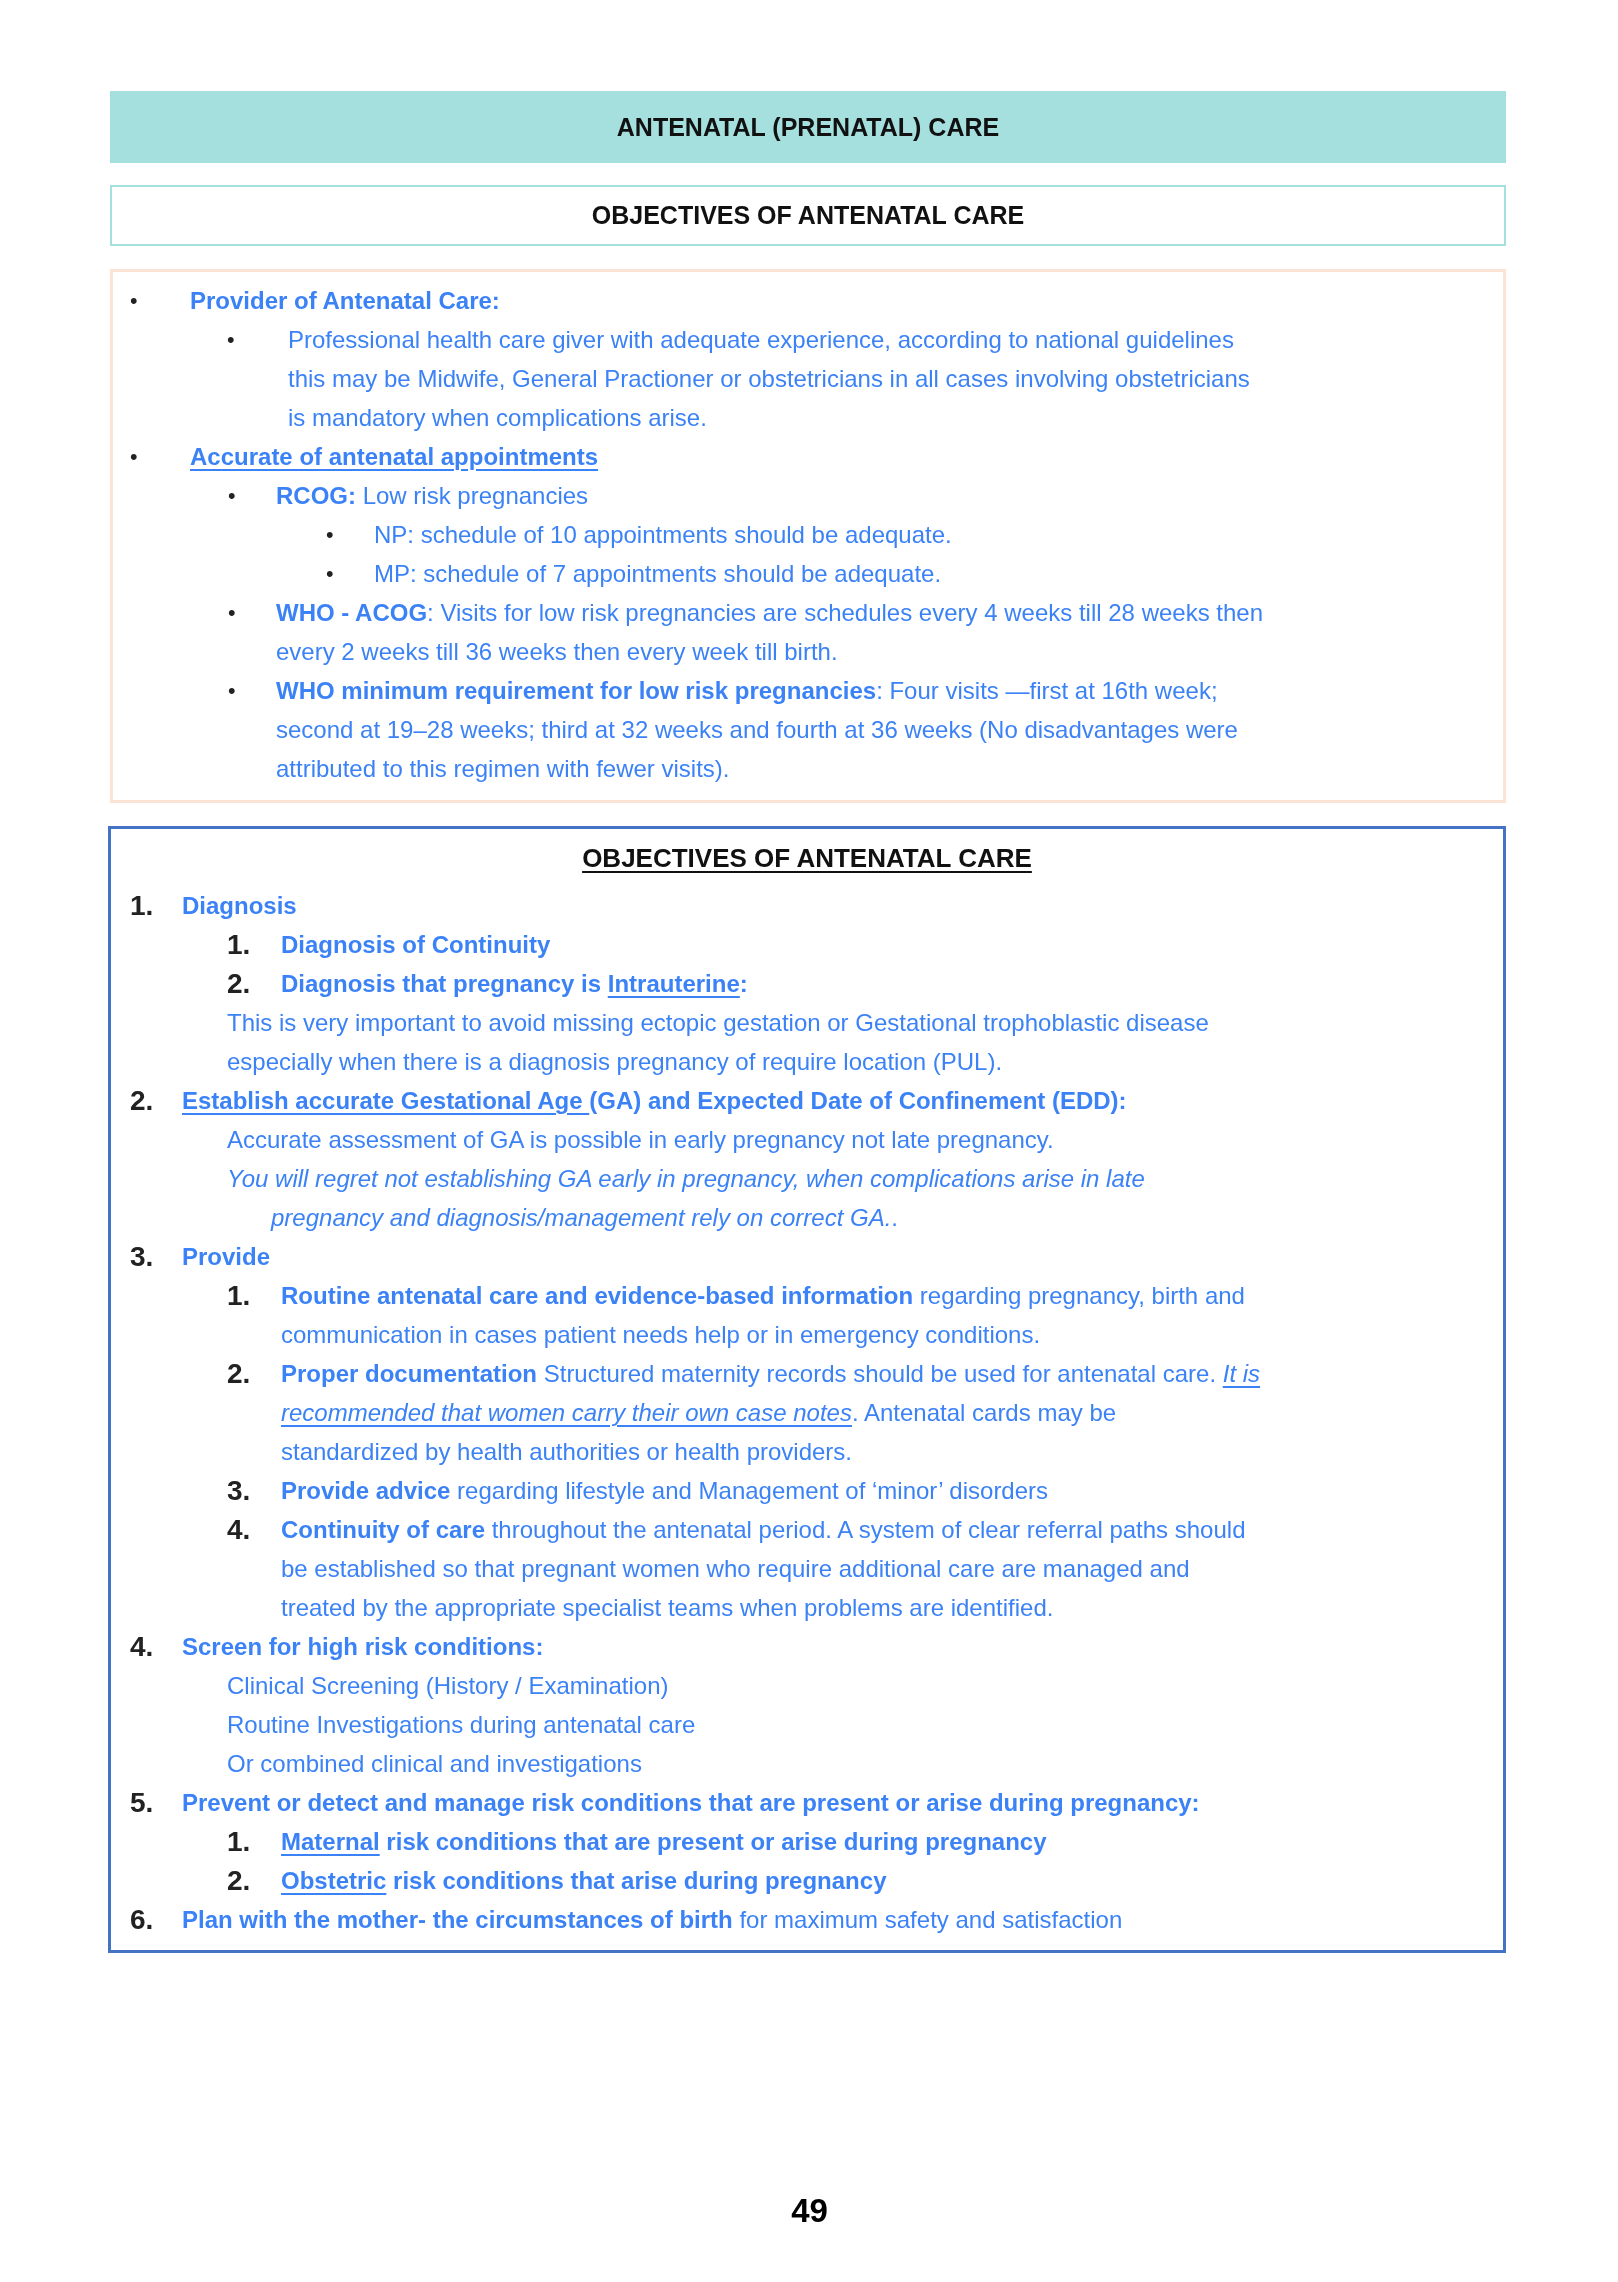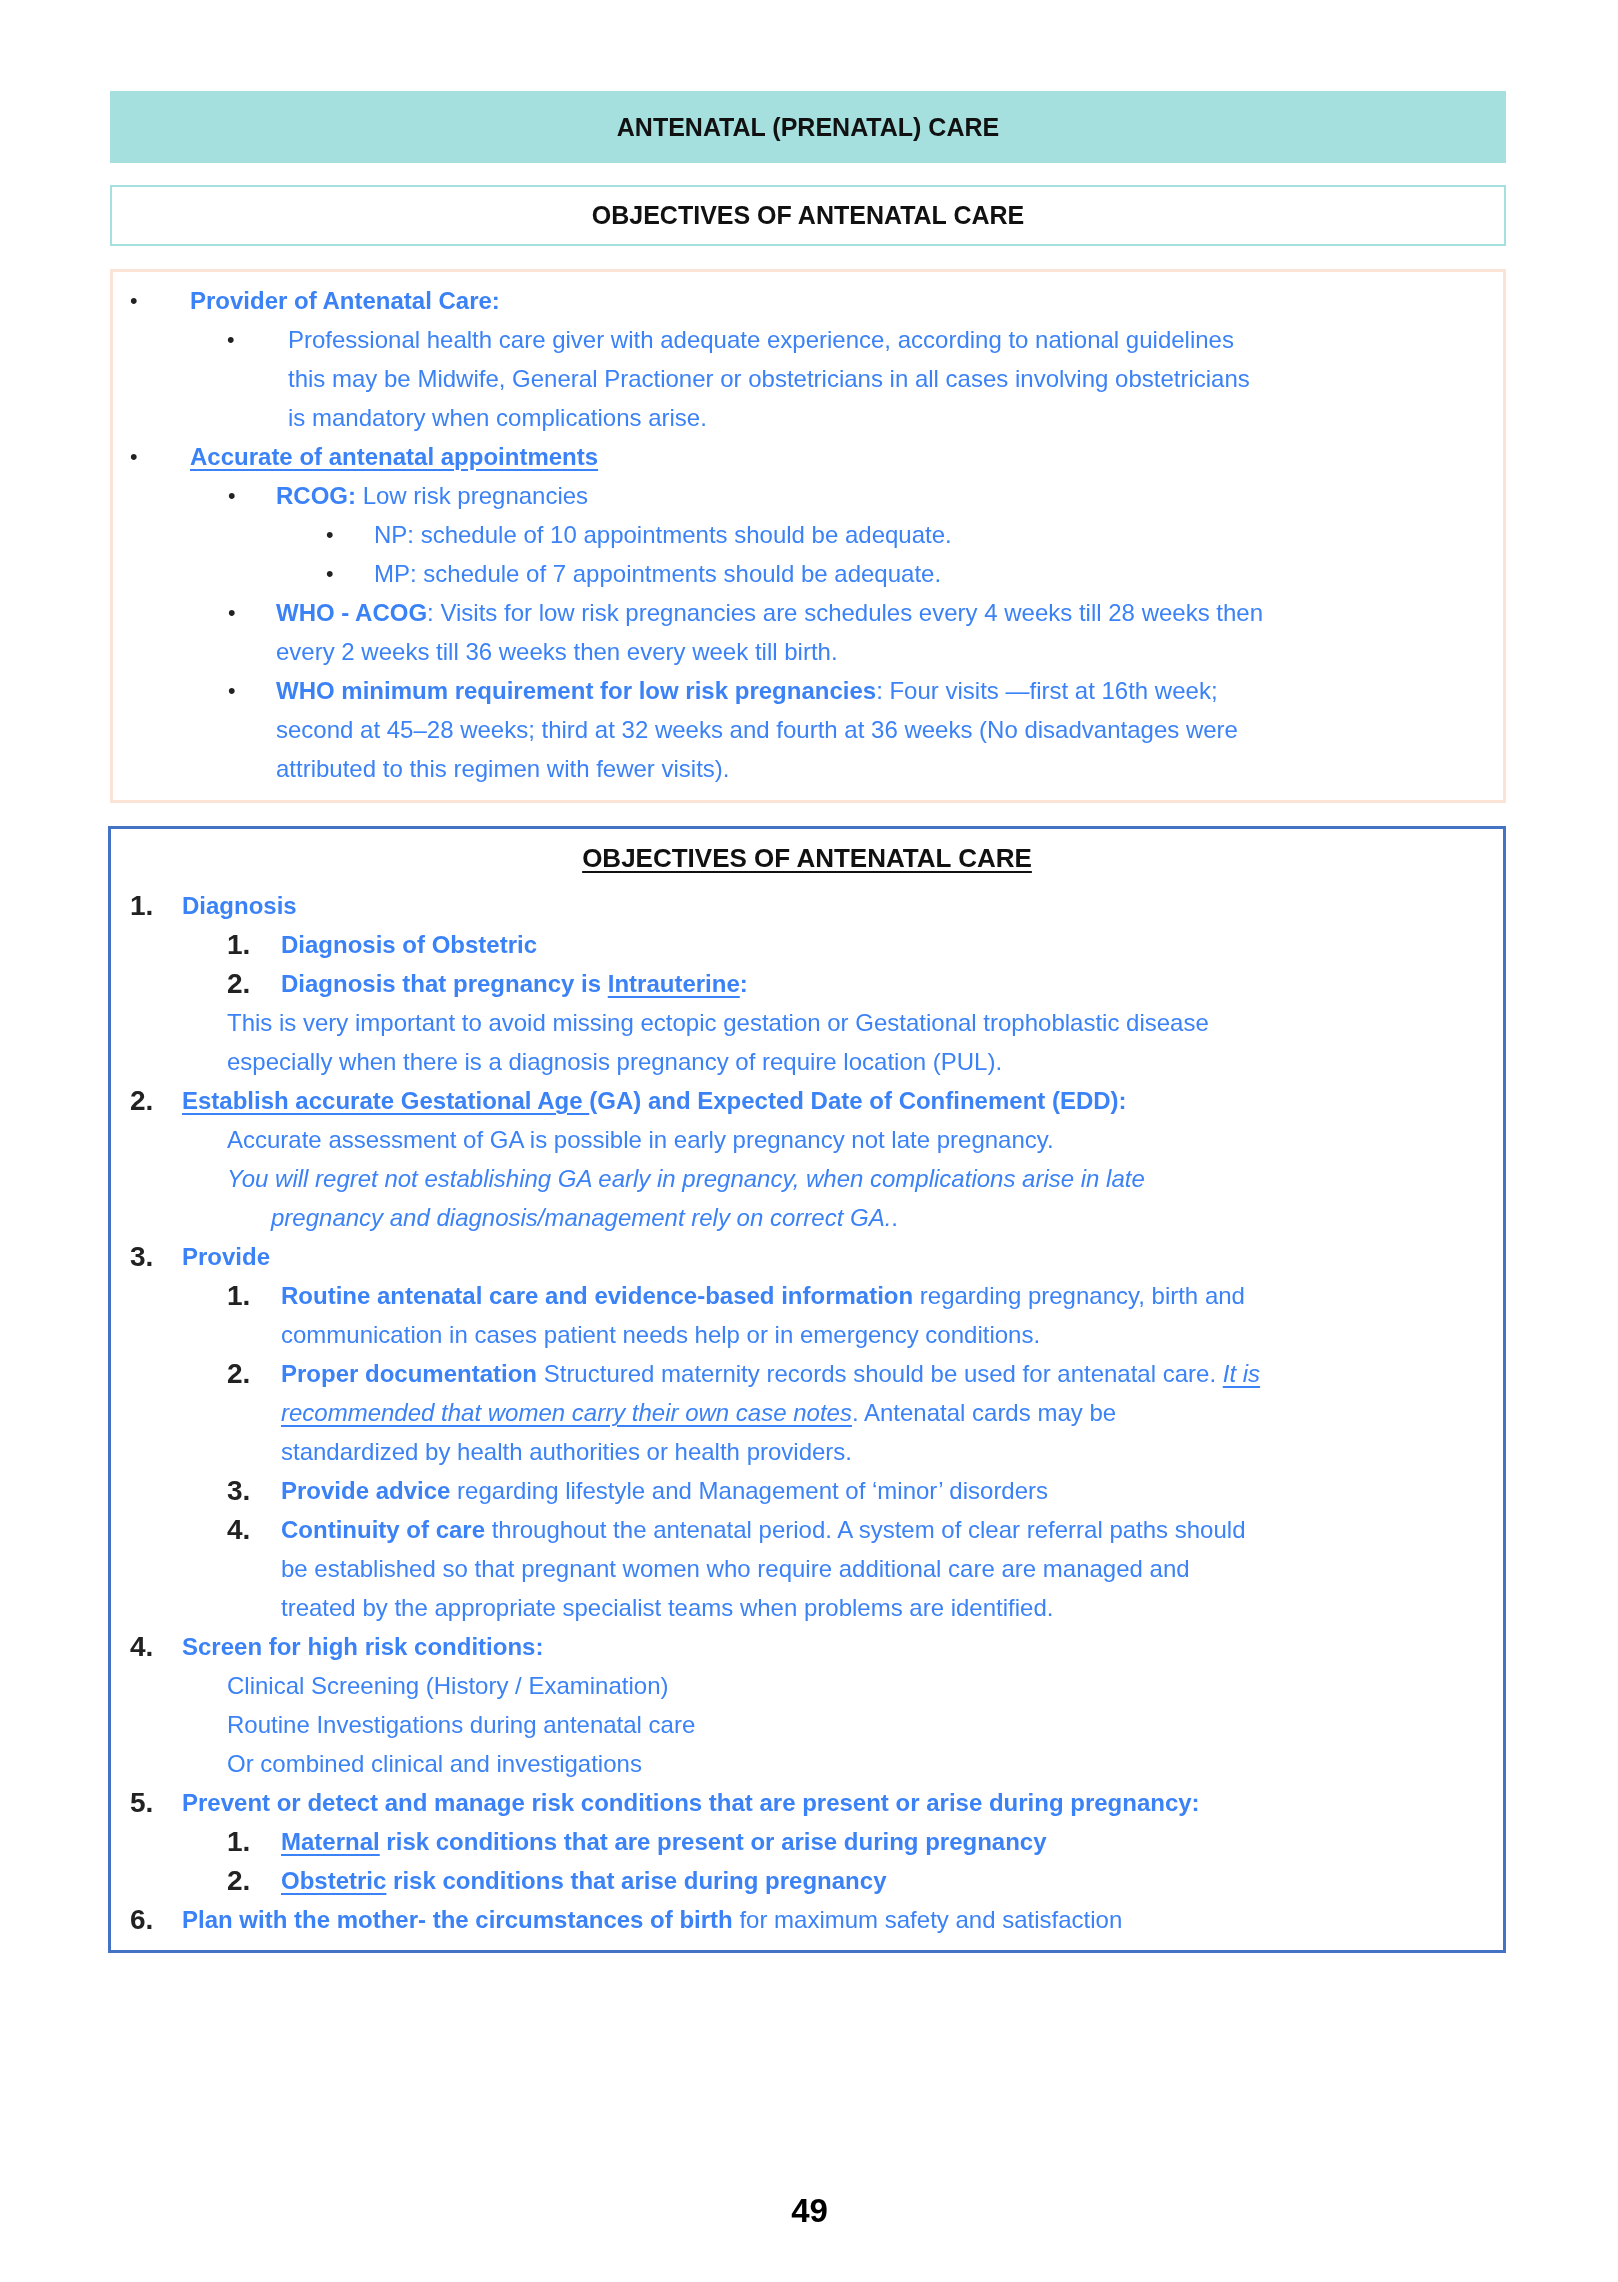--- a/index.html
+++ b/index.html
@@ -137,31 +137,31 @@
 
 <span class="bullet" style="left:326px; top:555px;">•</span>
 <div class="line" style="left:374px; top:554px;">MP: schedule of 7 appointments should be adequate.</div>
 
 <span class="bullet" style="left:228px; top:594px;">•</span>
 <div class="line" style="left:276px; top:593px;"><span class="b">WHO - ACOG</span><span>: Visits for low risk pregnancies are schedules every 4 weeks till 28 weeks then</span></div>
 <div class="line" style="left:276px; top:632px;">every 2 weeks till 36 weeks then every week till birth.</div>
 
 <span class="bullet" style="left:228px; top:672px;">•</span>
 <div class="line" style="left:276px; top:671px;"><span class="b">WHO minimum requirement for low risk pregnancies</span><span>: Four visits —first at 16th week;</span></div>
-<div class="line" style="left:276px; top:710px;">second at 45–28 weeks; third at 32 weeks and fourth at 36 weeks (No disadvantages were</div>
+<div class="line" style="left:276px; top:710px;">second at 19–28 weeks; third at 32 weeks and fourth at 36 weeks (No disadvantages were</div>
 <div class="line" style="left:276px; top:749px;">attributed to this regimen with fewer visits).</div>
 
 <div class="box blue-box">
   <div class="heading-center" style="top:9.8px;">OBJECTIVES OF ANTENATAL CARE</div>
 </div>
 
 <div class="num" style="left:130px; top:886px;">1.</div>
 <div class="line b" style="left:182px; top:886px;">Diagnosis</div>
 <div class="num" style="left:227px; top:925px;">1.</div>
-<div class="line b" style="left:281px; top:925px;">Diagnosis of Obstetric</div>
+<div class="line b" style="left:281px; top:925px;">Diagnosis of Continuity</div>
 <div class="num" style="left:227px; top:964px;">2.</div>
 <div class="line b" style="left:281px; top:964px;"><span>Diagnosis that pregnancy is </span><span class="u">Intrauterine</span><span>:</span></div>
 <div class="line" style="left:227px; top:1003px;">This is very important to avoid missing ectopic gestation or Gestational trophoblastic disease</div>
 <div class="line" style="left:227px; top:1042px;">especially when there is a diagnosis pregnancy of require location (PUL).</div>
 
 <div class="num" style="left:130px; top:1081px;">2.</div>
 <div class="line b" style="left:182px; top:1081px;"><span class="u" style="white-space:pre;">Establish accurate Gestational Age </span><span>(GA) and Expected Date of Confinement (EDD):</span></div>
 <div class="line" style="left:227px; top:1120px;">Accurate assessment of GA is possible in early pregnancy not late pregnancy.</div>
 <div class="line i" style="left:227px; top:1159px;">You will regret not establishing GA early in pregnancy, when complications arise in late</div>
 <div class="line" style="left:227px; top:1198px;margin-left:44px;"><span class="i">pregnancy and diagnosis/management rely on correct GA.</span><span>.</span></div>

